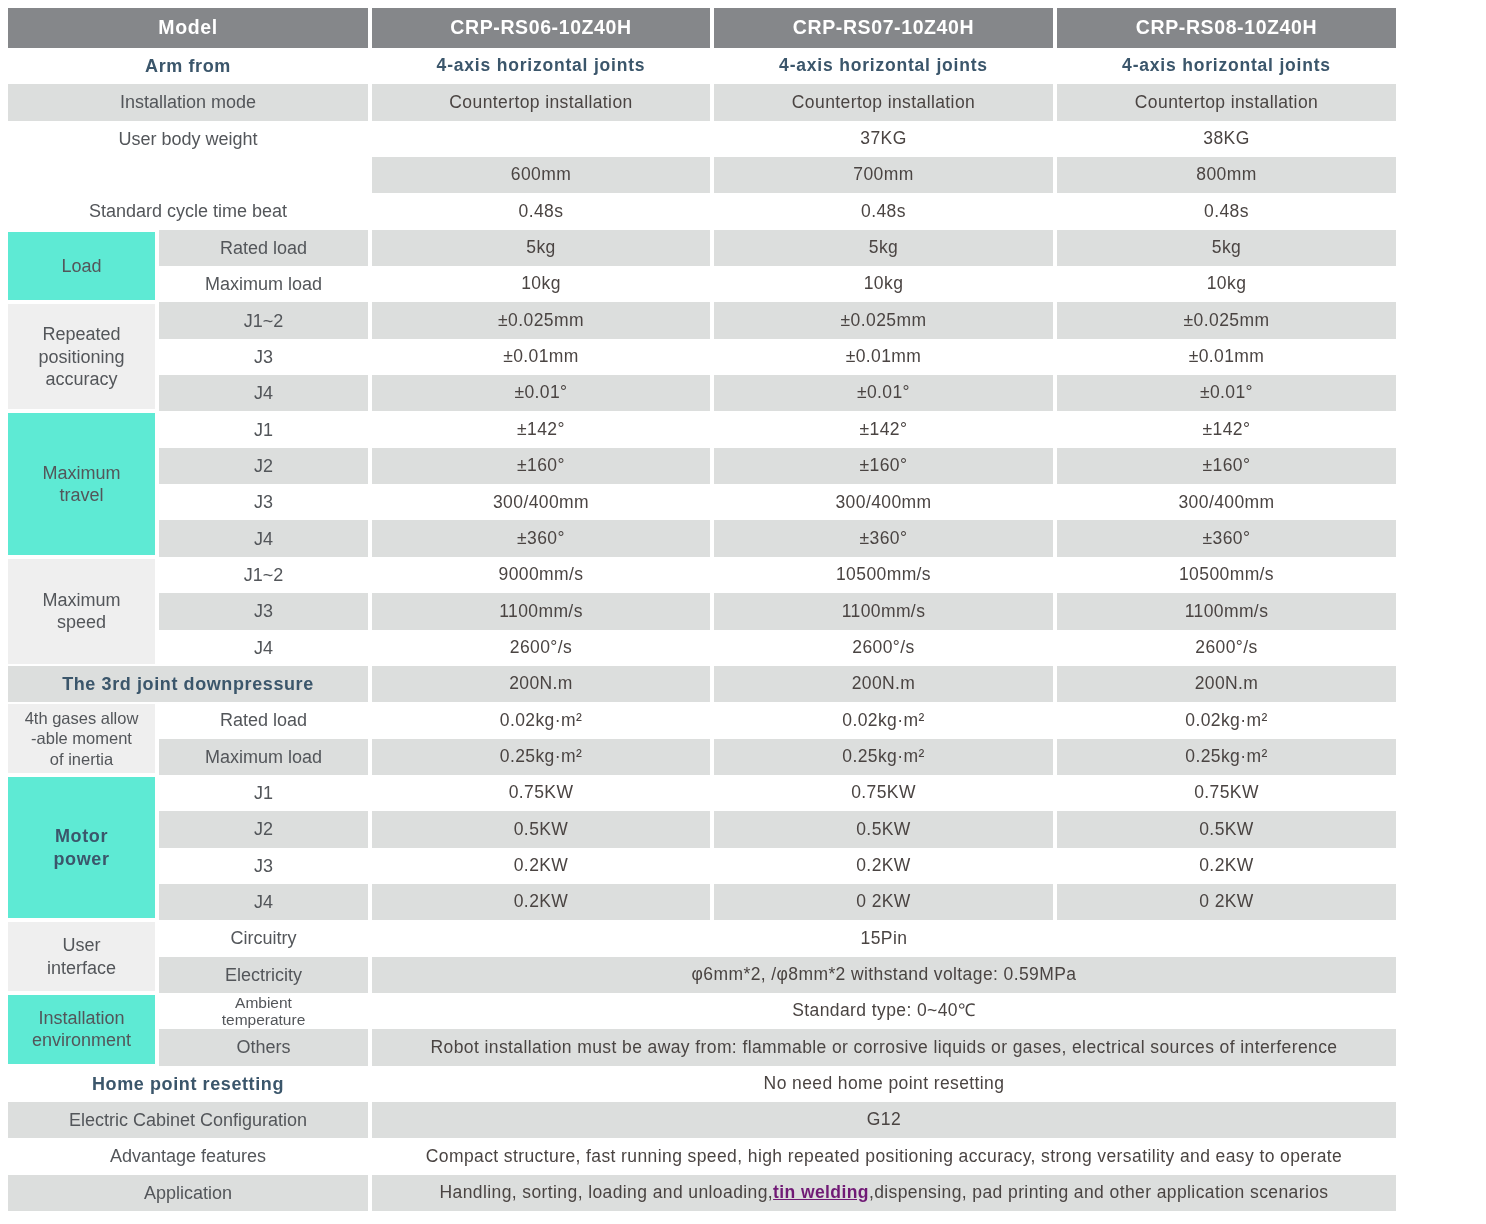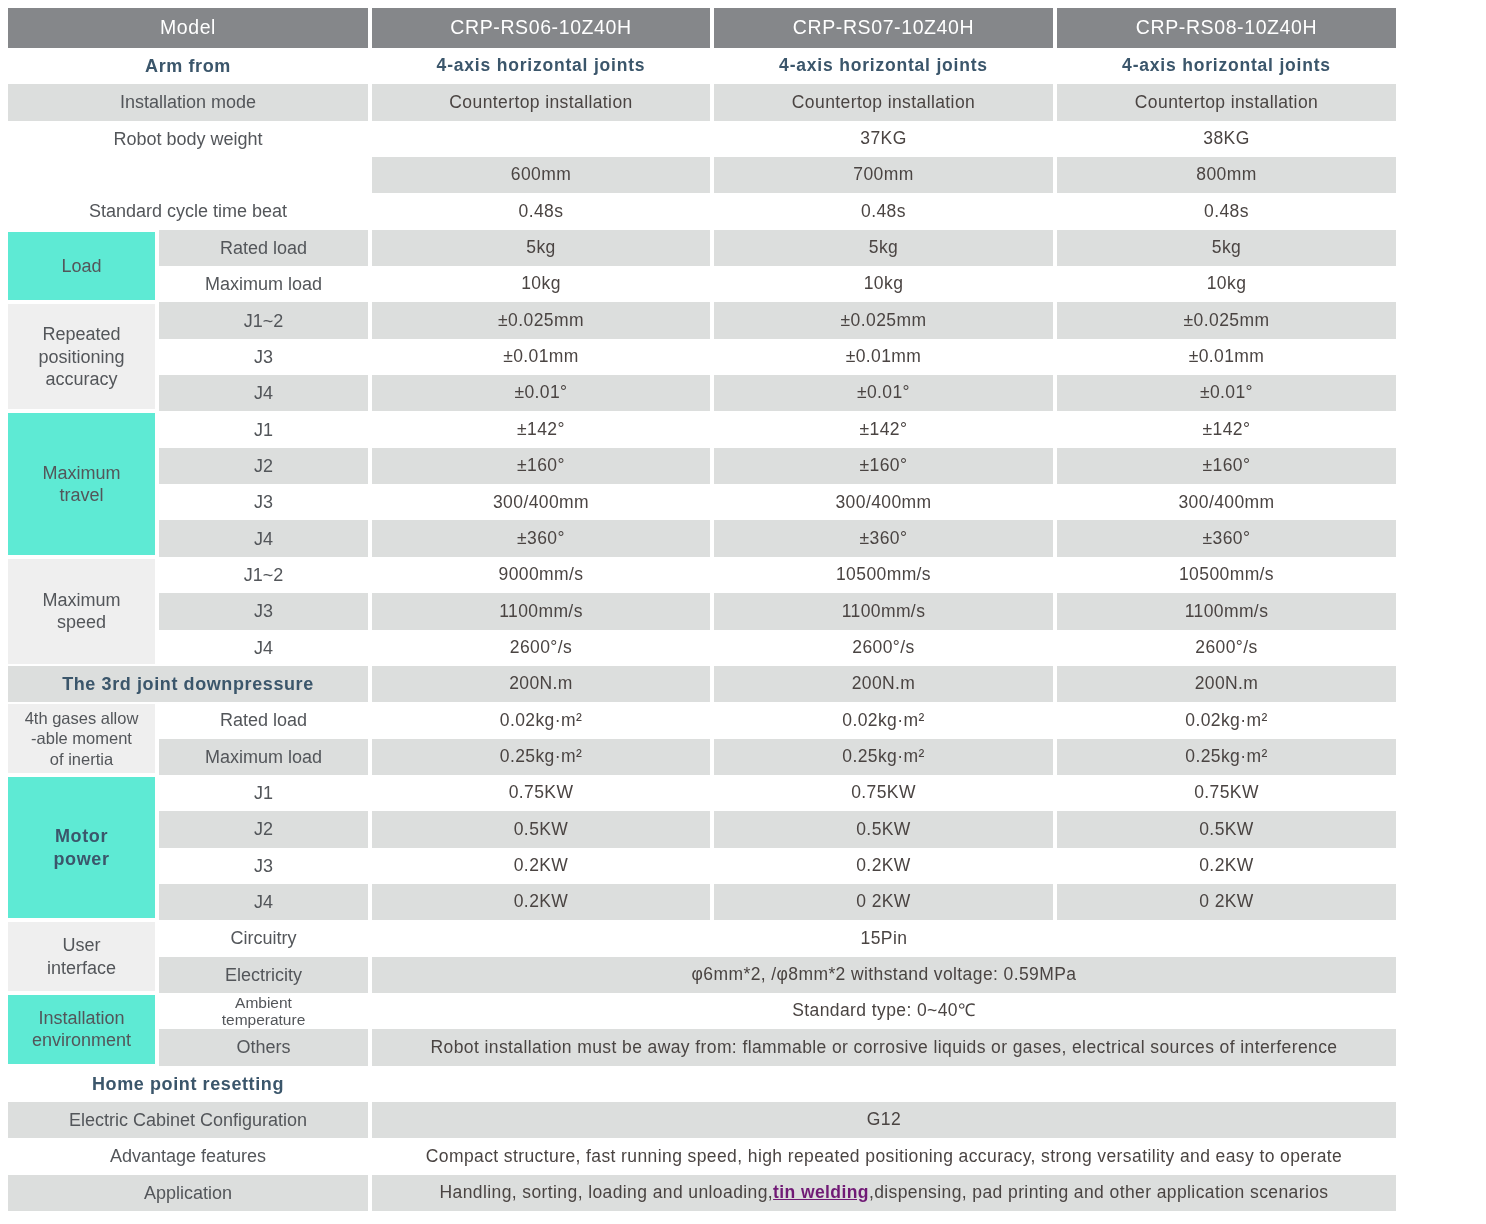--- a/index.html
+++ b/index.html
@@ -14,21 +14,21 @@
     grid-template-rows:40px repeat(32,36.35px);
     column-gap:4px;
   }
   .c{
     display:flex;align-items:center;justify-content:center;
     text-align:center;box-sizing:border-box;
     color:#53565a;font-size:18px;line-height:1.12;
   }
   .g{background:#dcdedd;}
   .hd{
-    background:#85878a;color:#ffffff;font-weight:400;
+    background:#85878a;color:#ffffff;font-weight:700;
     font-size:19.5px;letter-spacing:.6px;
   }
   .acc{color:#3b566b;font-weight:700;letter-spacing:.6px;}
   .grp{
     background:#5eead4;border-top:2.5px solid #fff;border-bottom:2.5px solid #fff;
     white-space:pre-line;line-height:1.25;
   }
   .grpl{
     background:#efefef;border-top:2.5px solid #fff;border-bottom:2.5px solid #fff;
     white-space:pre-line;line-height:1.25;
@@ -52,21 +52,21 @@
   <div class="c acc" style="grid-area:2/1/3/3">Arm from</div>
   <div class="c valb" style="grid-area:2/3/3/4">4-axis horizontal joints</div>
   <div class="c valb" style="grid-area:2/4/3/5">4-axis horizontal joints</div>
   <div class="c valb" style="grid-area:2/5/3/6">4-axis horizontal joints</div>
 
   <div class="c g" style="grid-area:3/1/4/3">Installation mode</div>
   <div class="c g val" style="grid-area:3/3/4/4">Countertop installation</div>
   <div class="c g val" style="grid-area:3/4/4/5">Countertop installation</div>
   <div class="c g val" style="grid-area:3/5/4/6">Countertop installation</div>
 
-  <div class="c" style="grid-area:4/1/5/3">Robot body weight</div>
+  <div class="c" style="grid-area:4/1/5/3">User body weight</div>
   <div class="c val" style="grid-area:4/4/5/5">37KG</div>
   <div class="c val" style="grid-area:4/5/5/6">38KG</div>
 
   <div class="c g val" style="grid-area:5/3/6/4">600mm</div>
   <div class="c g val" style="grid-area:5/4/6/5">700mm</div>
   <div class="c g val" style="grid-area:5/5/6/6">800mm</div>
 
   <div class="c" style="grid-area:6/1/7/3">Standard cycle time beat</div>
   <div class="c val" style="grid-area:6/3/7/4">0.48s</div>
   <div class="c val" style="grid-area:6/4/7/5">0.48s</div>
@@ -177,20 +177,21 @@
 
   <div class="c grp" style="grid-area:28/1/30/2">Installation
 environment</div>
   <div class="c sm" style="grid-area:28/2/29/3">Ambient
 temperature</div>
   <div class="c val" style="grid-area:28/3/29/6">Standard type:  0~40℃</div>
   <div class="c g" style="grid-area:29/2/30/3">Others</div>
   <div class="c g val" style="grid-area:29/3/30/6">Robot installation must be away from: flammable or corrosive liquids or gases, electrical sources of interference</div>
 
   <div class="c acc" style="grid-area:30/1/31/3">Home point resetting</div>
+  <div class="c val" style="grid-area:30/3/31/6">No need home point resetting</div>
 
   <div class="c g" style="grid-area:31/1/32/3">Electric Cabinet Configuration</div>
   <div class="c g val" style="grid-area:31/3/32/6">G12</div>
 
   <div class="c" style="grid-area:32/1/33/3">Advantage features</div>
   <div class="c val" style="grid-area:32/3/33/6">Compact structure, fast running speed, high repeated positioning accuracy, strong versatility and easy to operate</div>
 
   <div class="c g" style="grid-area:33/1/34/3">Application</div>
   <div class="c g val" style="grid-area:33/3/34/6">
     <span>Handling, sorting, loading and unloading,</span>

